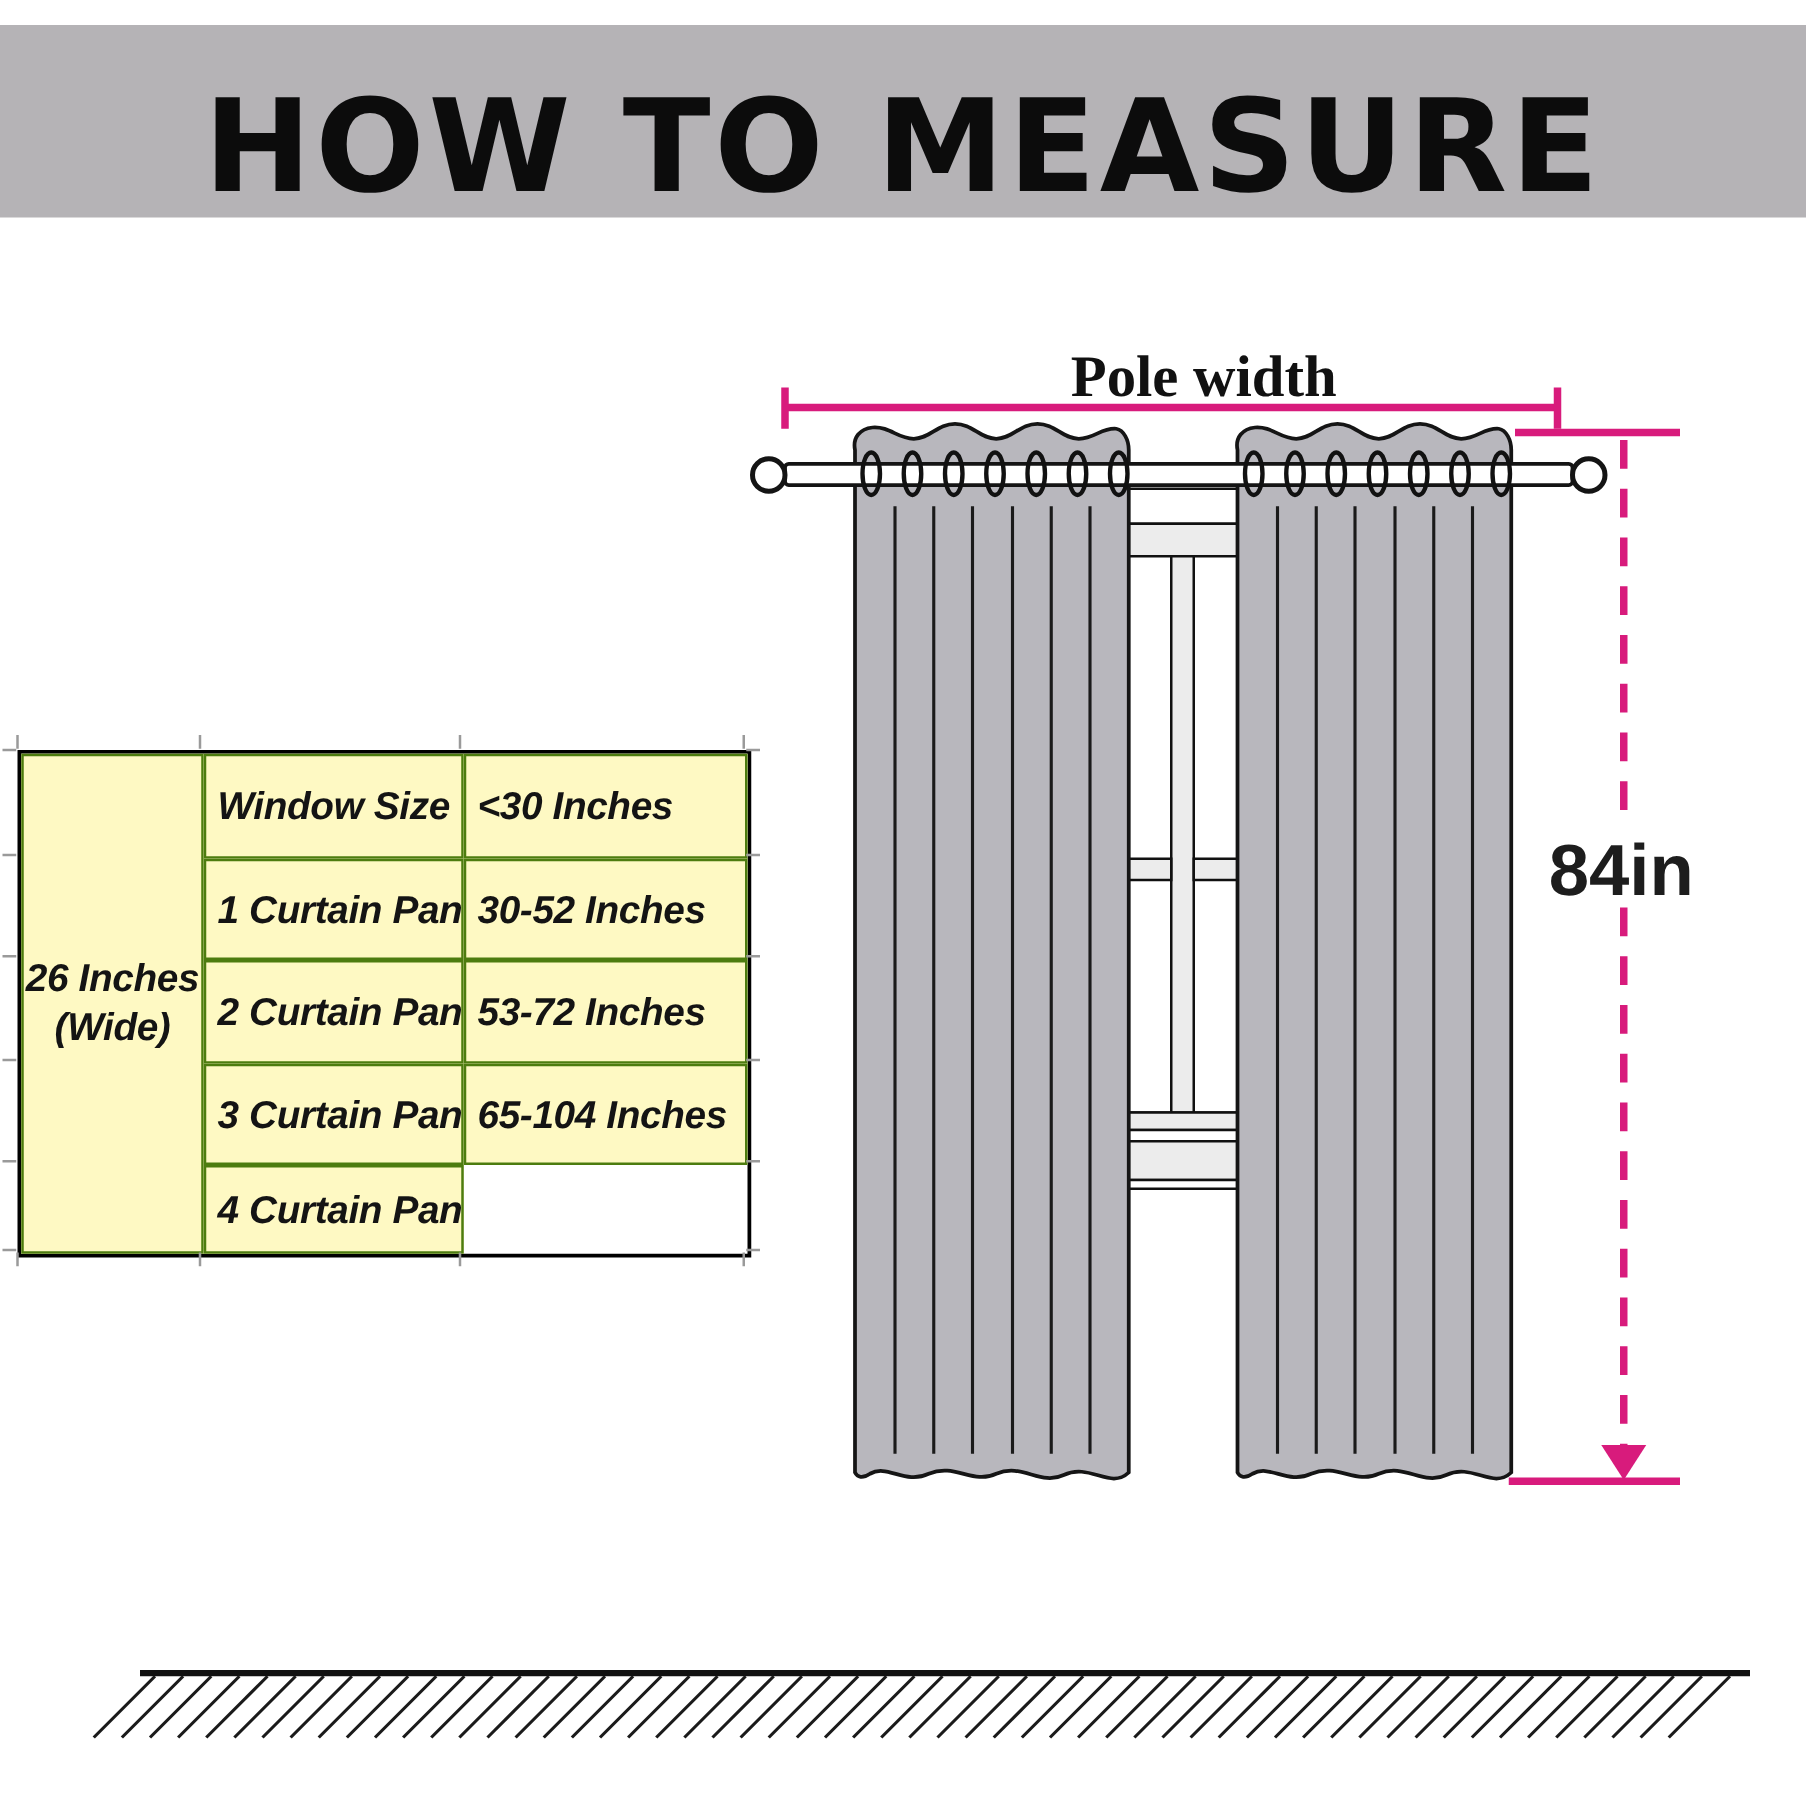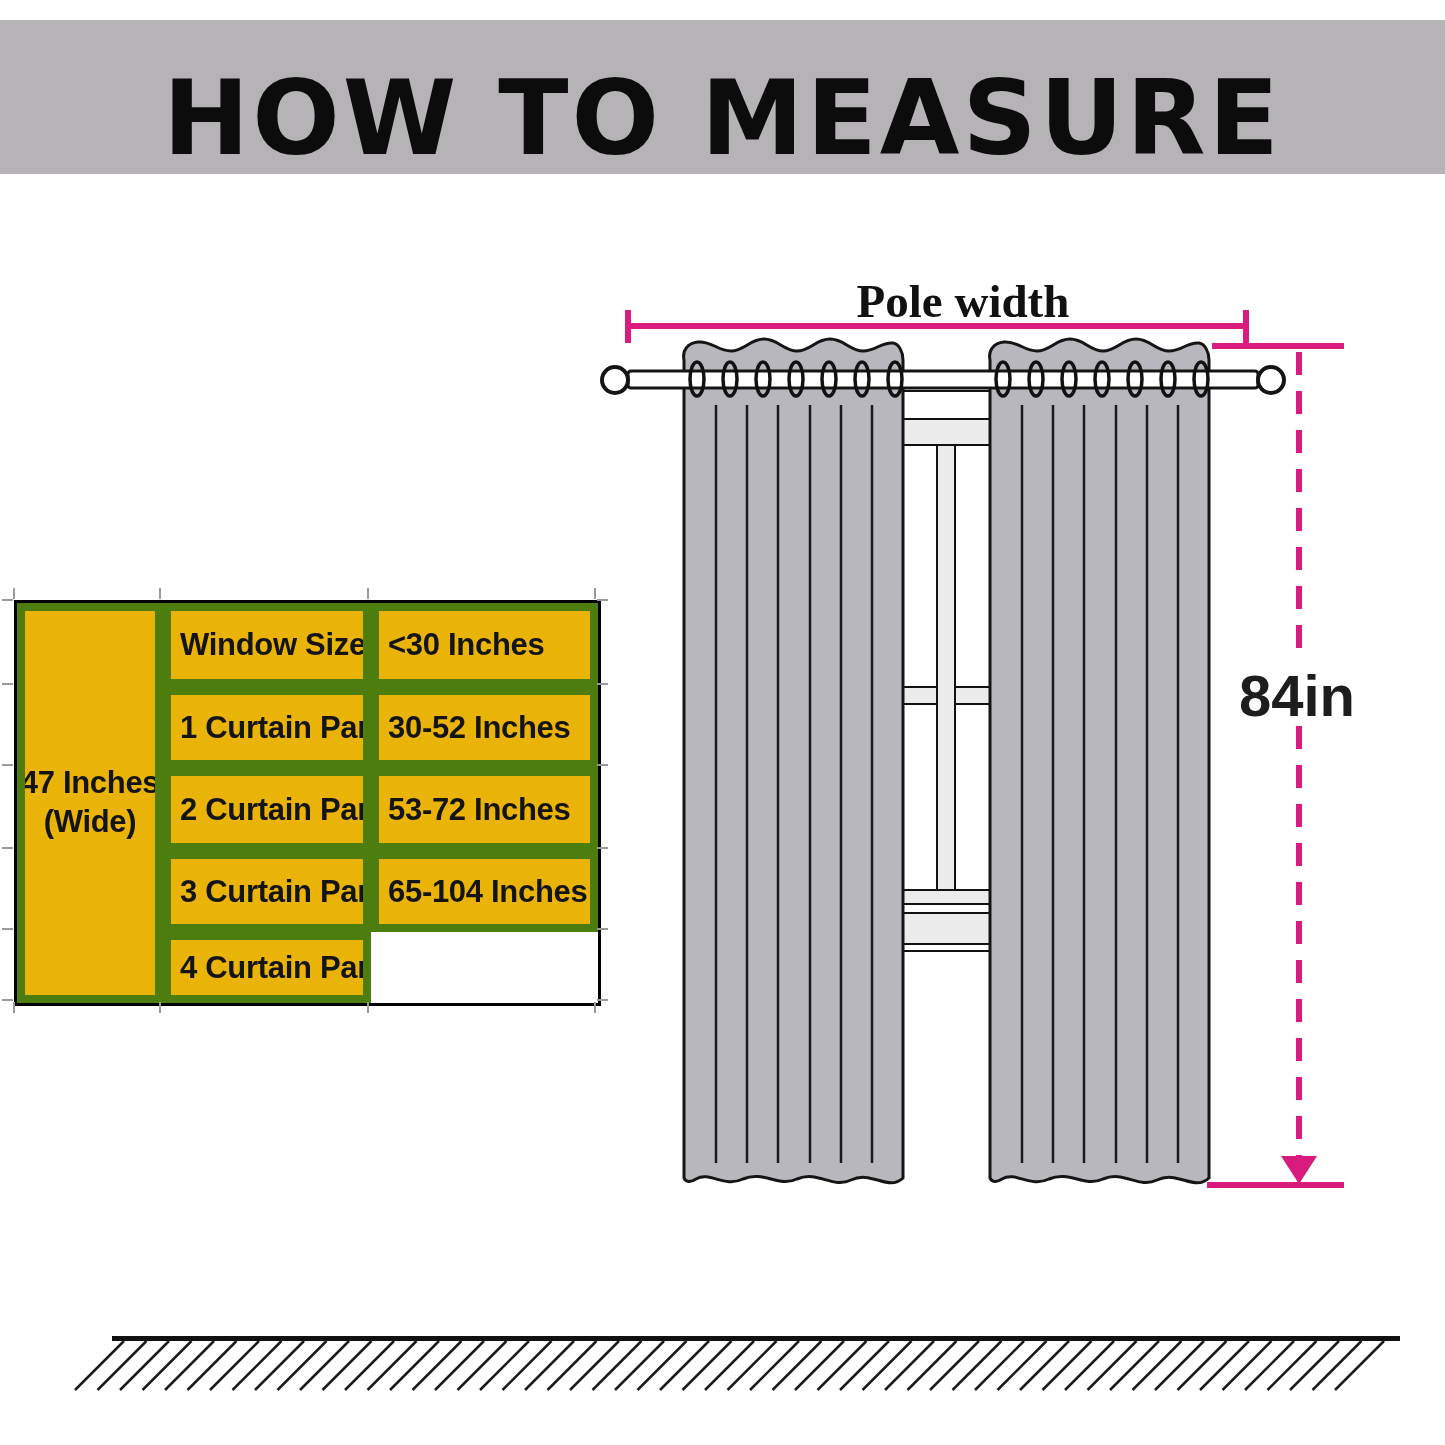--- a/index.html
+++ b/index.html
@@ -25,22 +25,22 @@
   }
   
   .size-table{
     position:absolute;left:14px;top:600px;
     display:grid;grid-template-columns:146px 208px 227px;
     grid-template-rows:84px 81px 83px 81px 71px;
     border:3px solid #000;background:#fff;
     font-weight:700;font-size:31px;color:#141414;letter-spacing:-0.3px;
   }
   .size-table .cell{
-    border:8px solid #4d7c0f;display:flex;align-items:center;
-    padding-left:9px;background:#eab308;white-space:nowrap;overflow:hidden;
+    border:2px solid #4d7c0f;display:flex;align-items:center;
+    padding-left:9px;background:#fef9c3;white-space:nowrap;overflow:hidden;font-style:italic;
   }
   .size-table .side{
     grid-row:1 / span 5;grid-column:1;
     flex-direction:column;justify-content:center;padding:0;text-align:center;
     line-height:1.25;
   }
   .tick{position:absolute;background:#9a9a9a;}
   
   svg.diagram{position:absolute;left:0;top:0;}
   .win-white{fill:#ffffff;stroke:#111;stroke-width:2px;}
@@ -213,21 +213,21 @@
           <line x1="1316.5" y1="1341" x2="1267.5" y2="1390" class="hatch"></line>
           <line x1="1339" y1="1341" x2="1290" y2="1390" class="hatch"></line>
           <line x1="1361.5" y1="1341" x2="1312.5" y2="1390" class="hatch"></line>
           <line x1="1384" y1="1341" x2="1335" y2="1390" class="hatch"></line>
         </g>
     </g>
   </svg>
 
   <div class="size-table">
     <div class="cell side">
-      <span>47 Inches</span>
+      <span>26 Inches</span>
       <span>(Wide)</span>
     </div>
     <div class="cell">Window Size</div>
 
     <div class="cell">&lt;30 Inches</div>
     <div class="cell">1 Curtain Panel</div>
 
     <div class="cell">30-52 Inches</div>
     <div class="cell">2 Curtain Panel</div>
 

